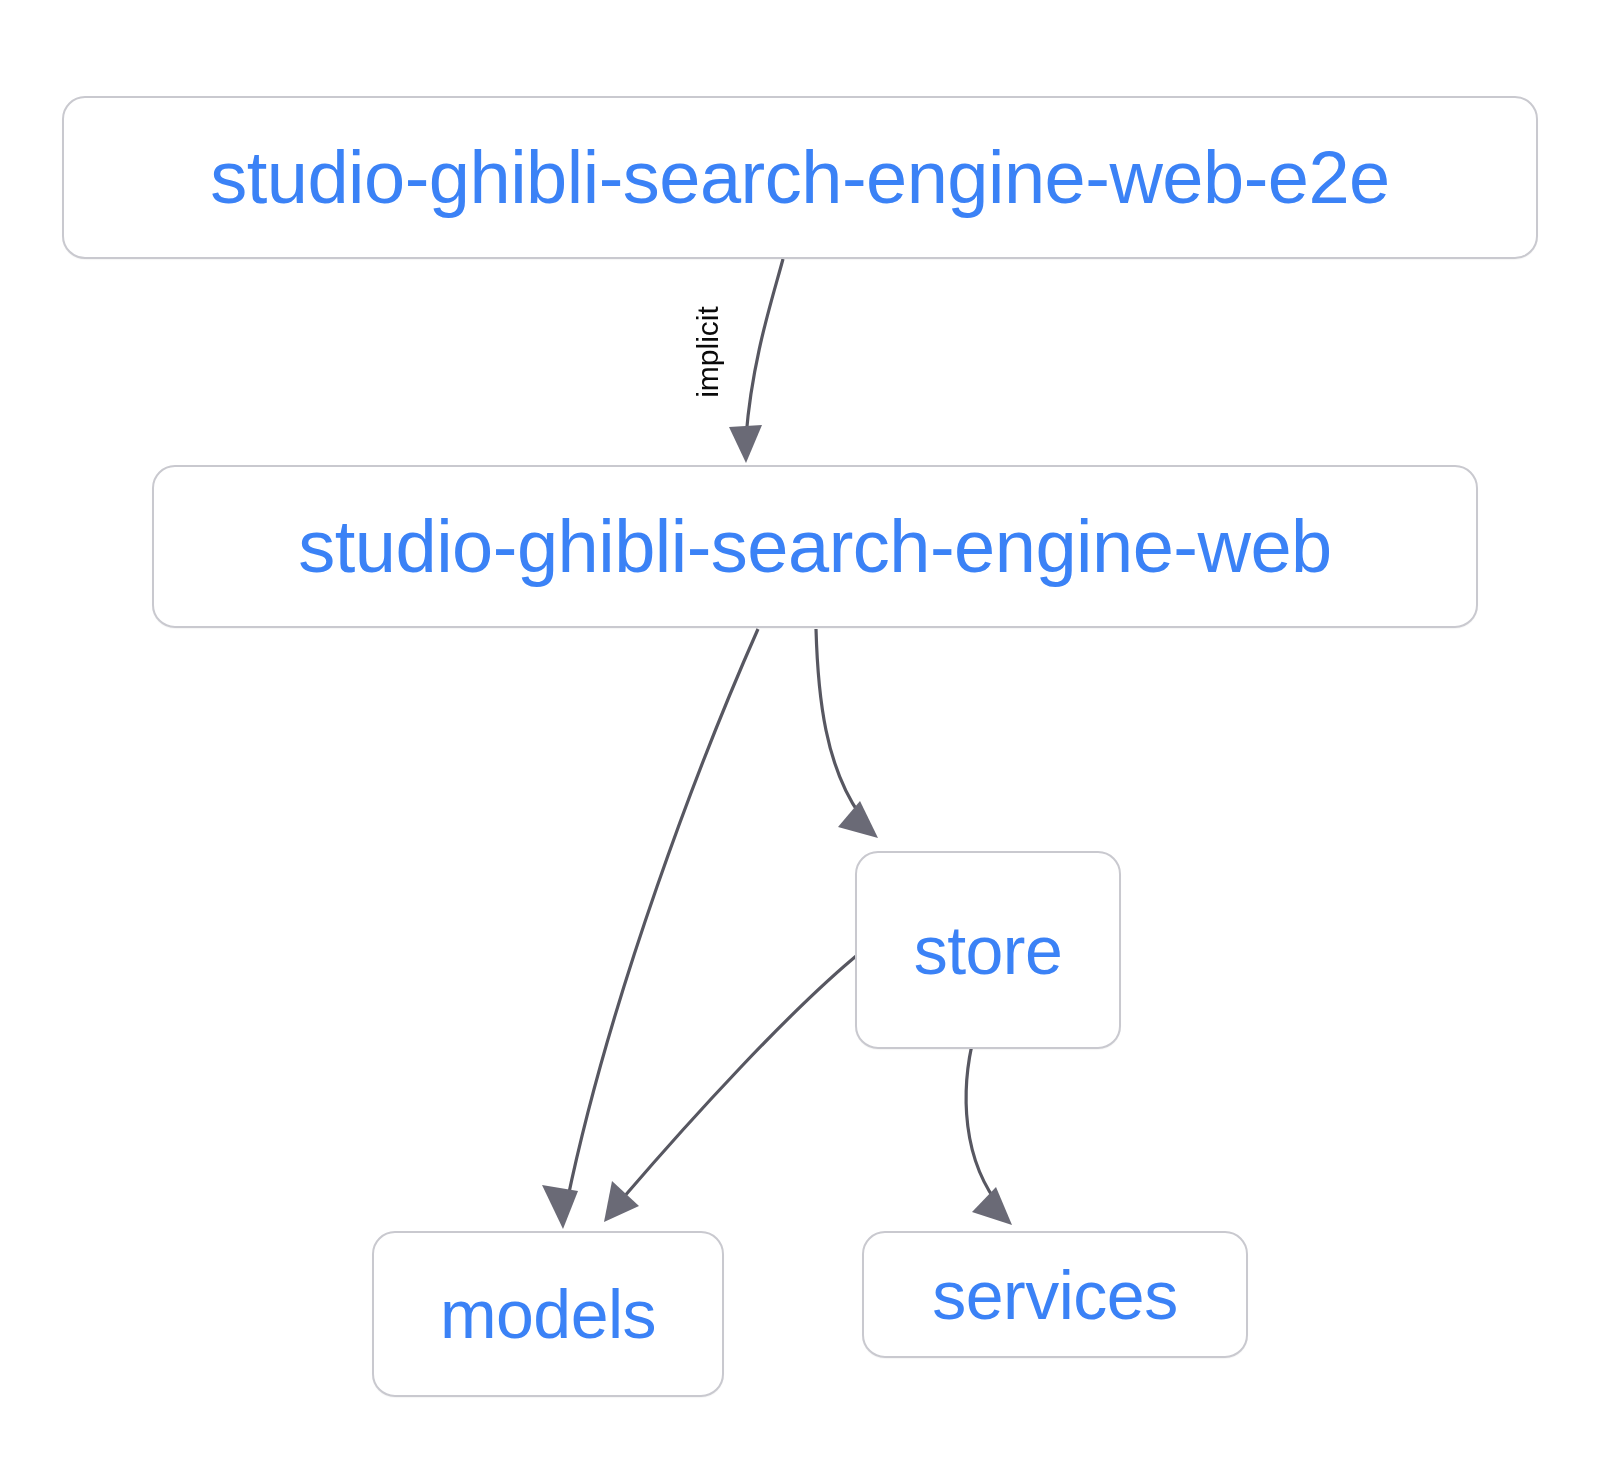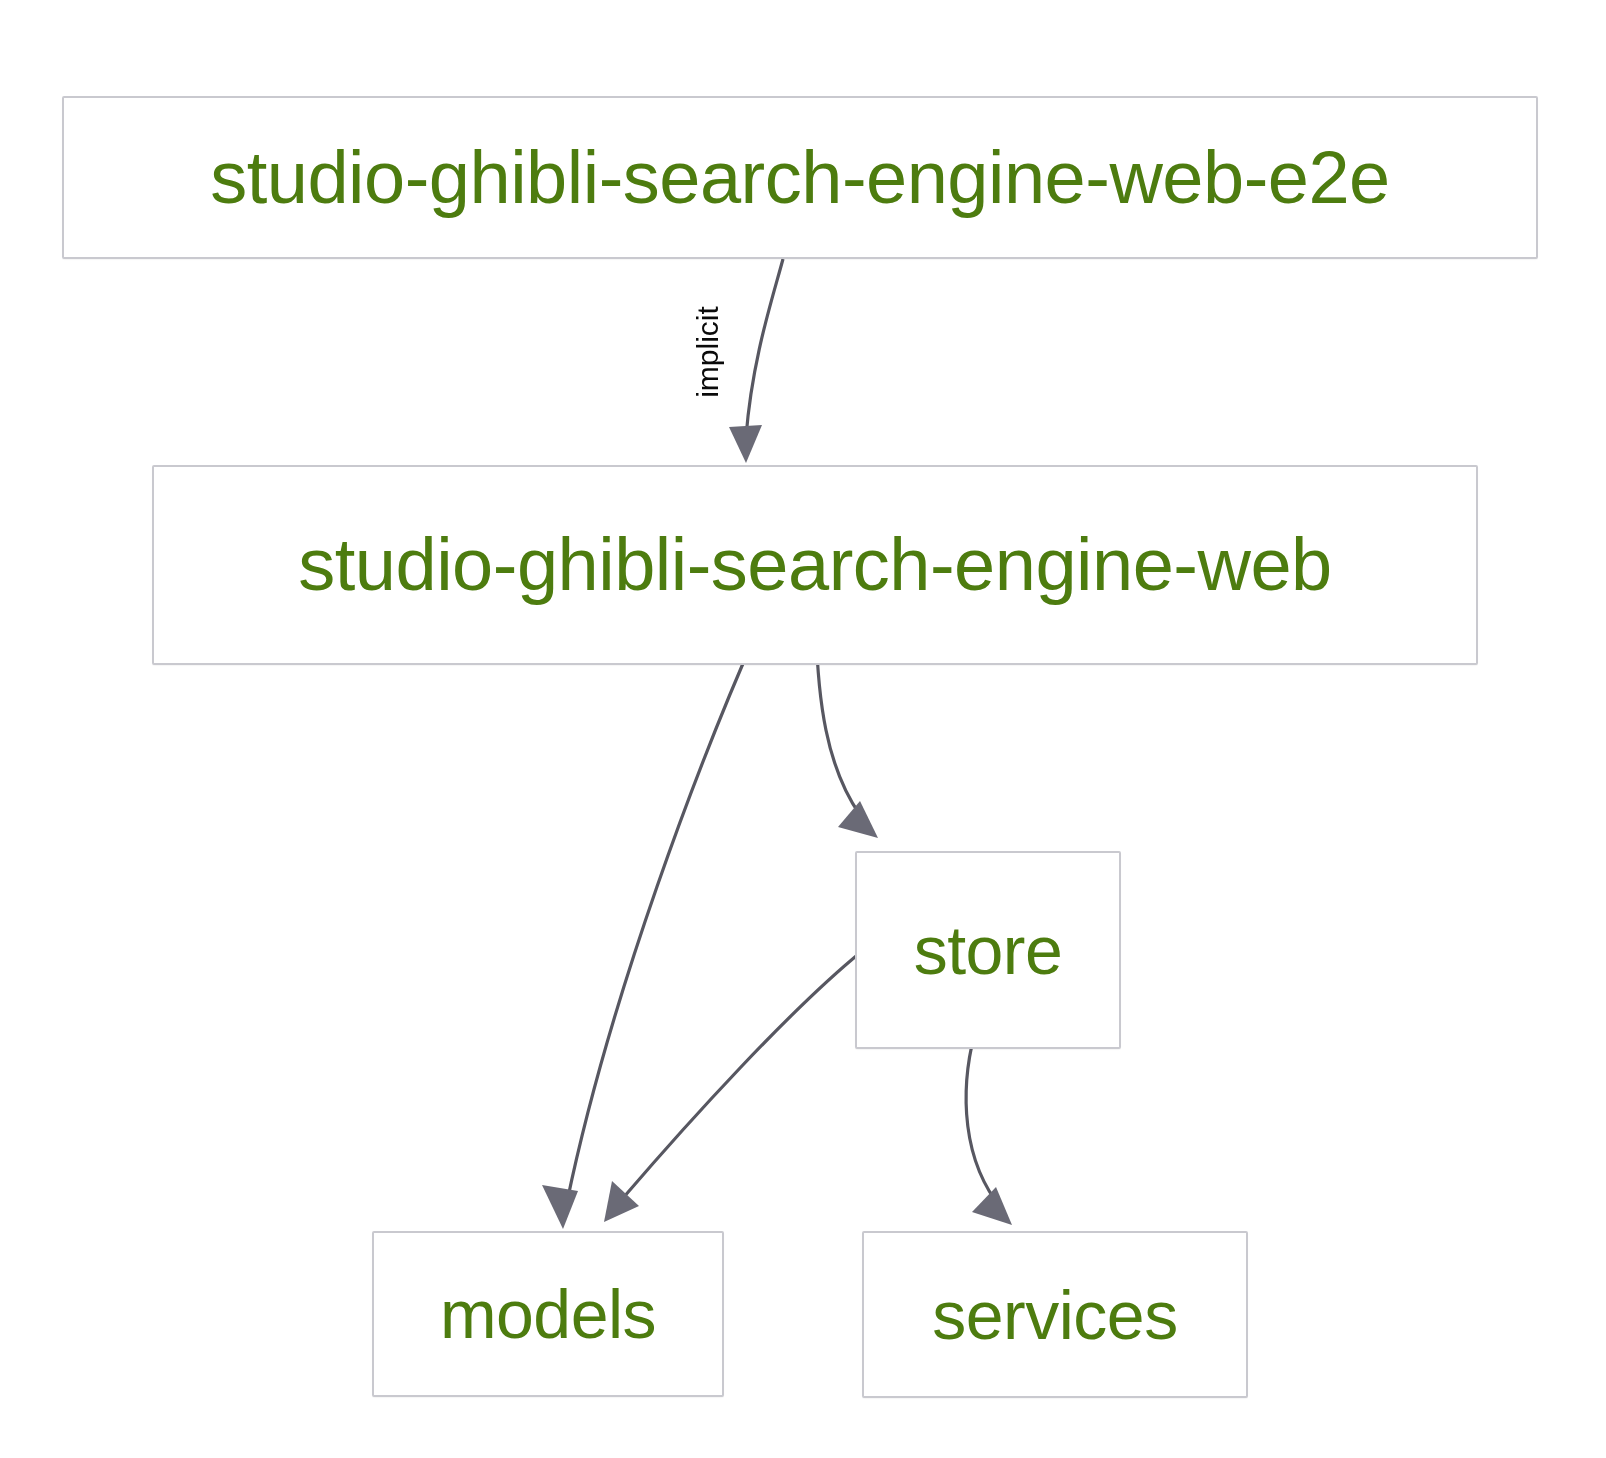--- a/index.html
+++ b/index.html
@@ -25,41 +25,41 @@
     top: 0;
     width: 1606px;
     height: 1458px;
     pointer-events: none;
   }
   .node {
     position: absolute;
     box-sizing: border-box;
     background: #ffffff;
     border: 2px solid #c9c9cf;
-    border-radius: 2px;
+    border-radius: 23px;
     display: flex;
     align-items: center;
     justify-content: center;
-    color: #4d7c0f;
+    color: #3b82f6;
     font-family: "Liberation Sans", sans-serif;
     font-weight: 400;
     letter-spacing: -0.5px;
     white-space: nowrap;
     box-shadow: 0 1px 1px rgba(0,0,0,0.04);
   }
   .node-label {
     display: block;
     line-height: 1;
   }
   
   #node-e2e   { left: 62px;  top: 96px;   width: 1476px; height: 163px; }
-  #node-web   { left: 152px; top: 465px;  width: 1326px; height: 200px; }
+  #node-web   { left: 152px; top: 465px;  width: 1326px; height: 163px; }
   #node-store { left: 855px; top: 851px;  width: 266px;  height: 198px; text-align: center; }
   #node-models   { left: 372px; top: 1231px; width: 352px; height: 166px; }
-  #node-services { left: 862px; top: 1231px; width: 386px; height: 167px; }
+  #node-services { left: 862px; top: 1231px; width: 386px; height: 127px; }
 
   #node-e2e .node-label   { font-size: 74px; }
   #node-web .node-label   { font-size: 74px; }
   #node-store .node-label { font-size: 68px; }
   #node-models .node-label   { font-size: 68px; }
   #node-services .node-label { font-size: 68px; }
 
   .edge-path {
     fill: none;
     stroke: #575761;

